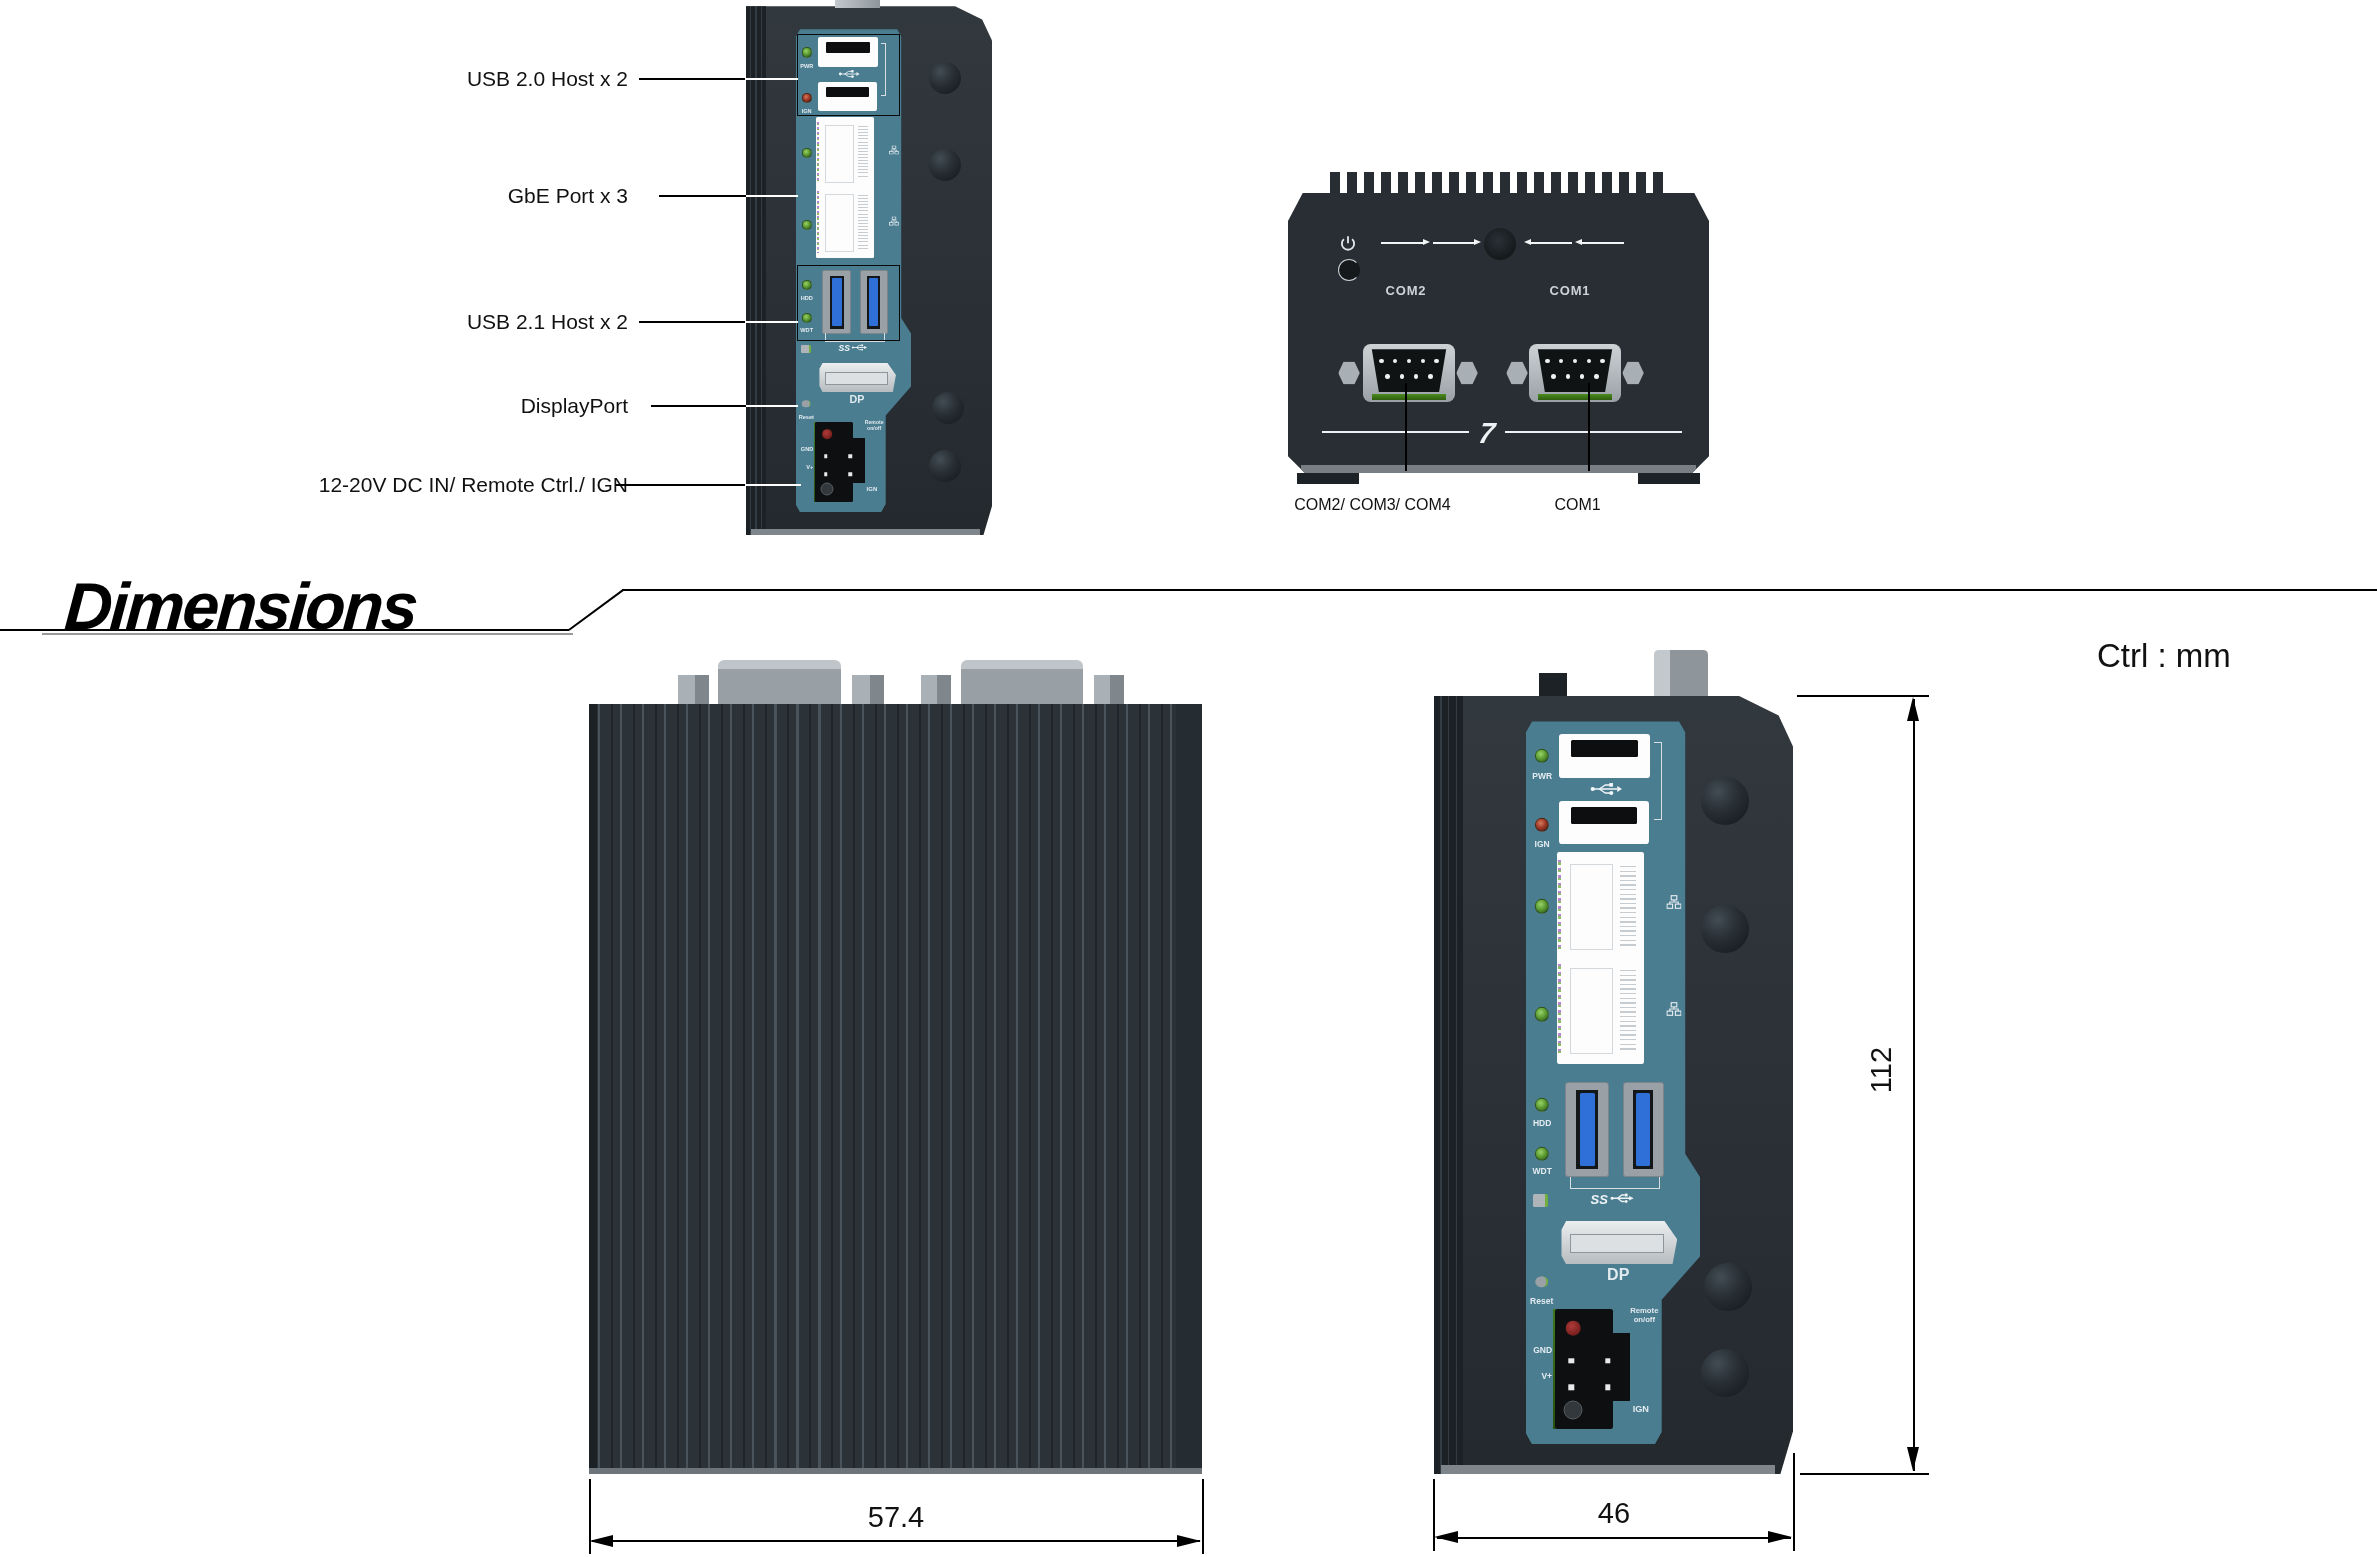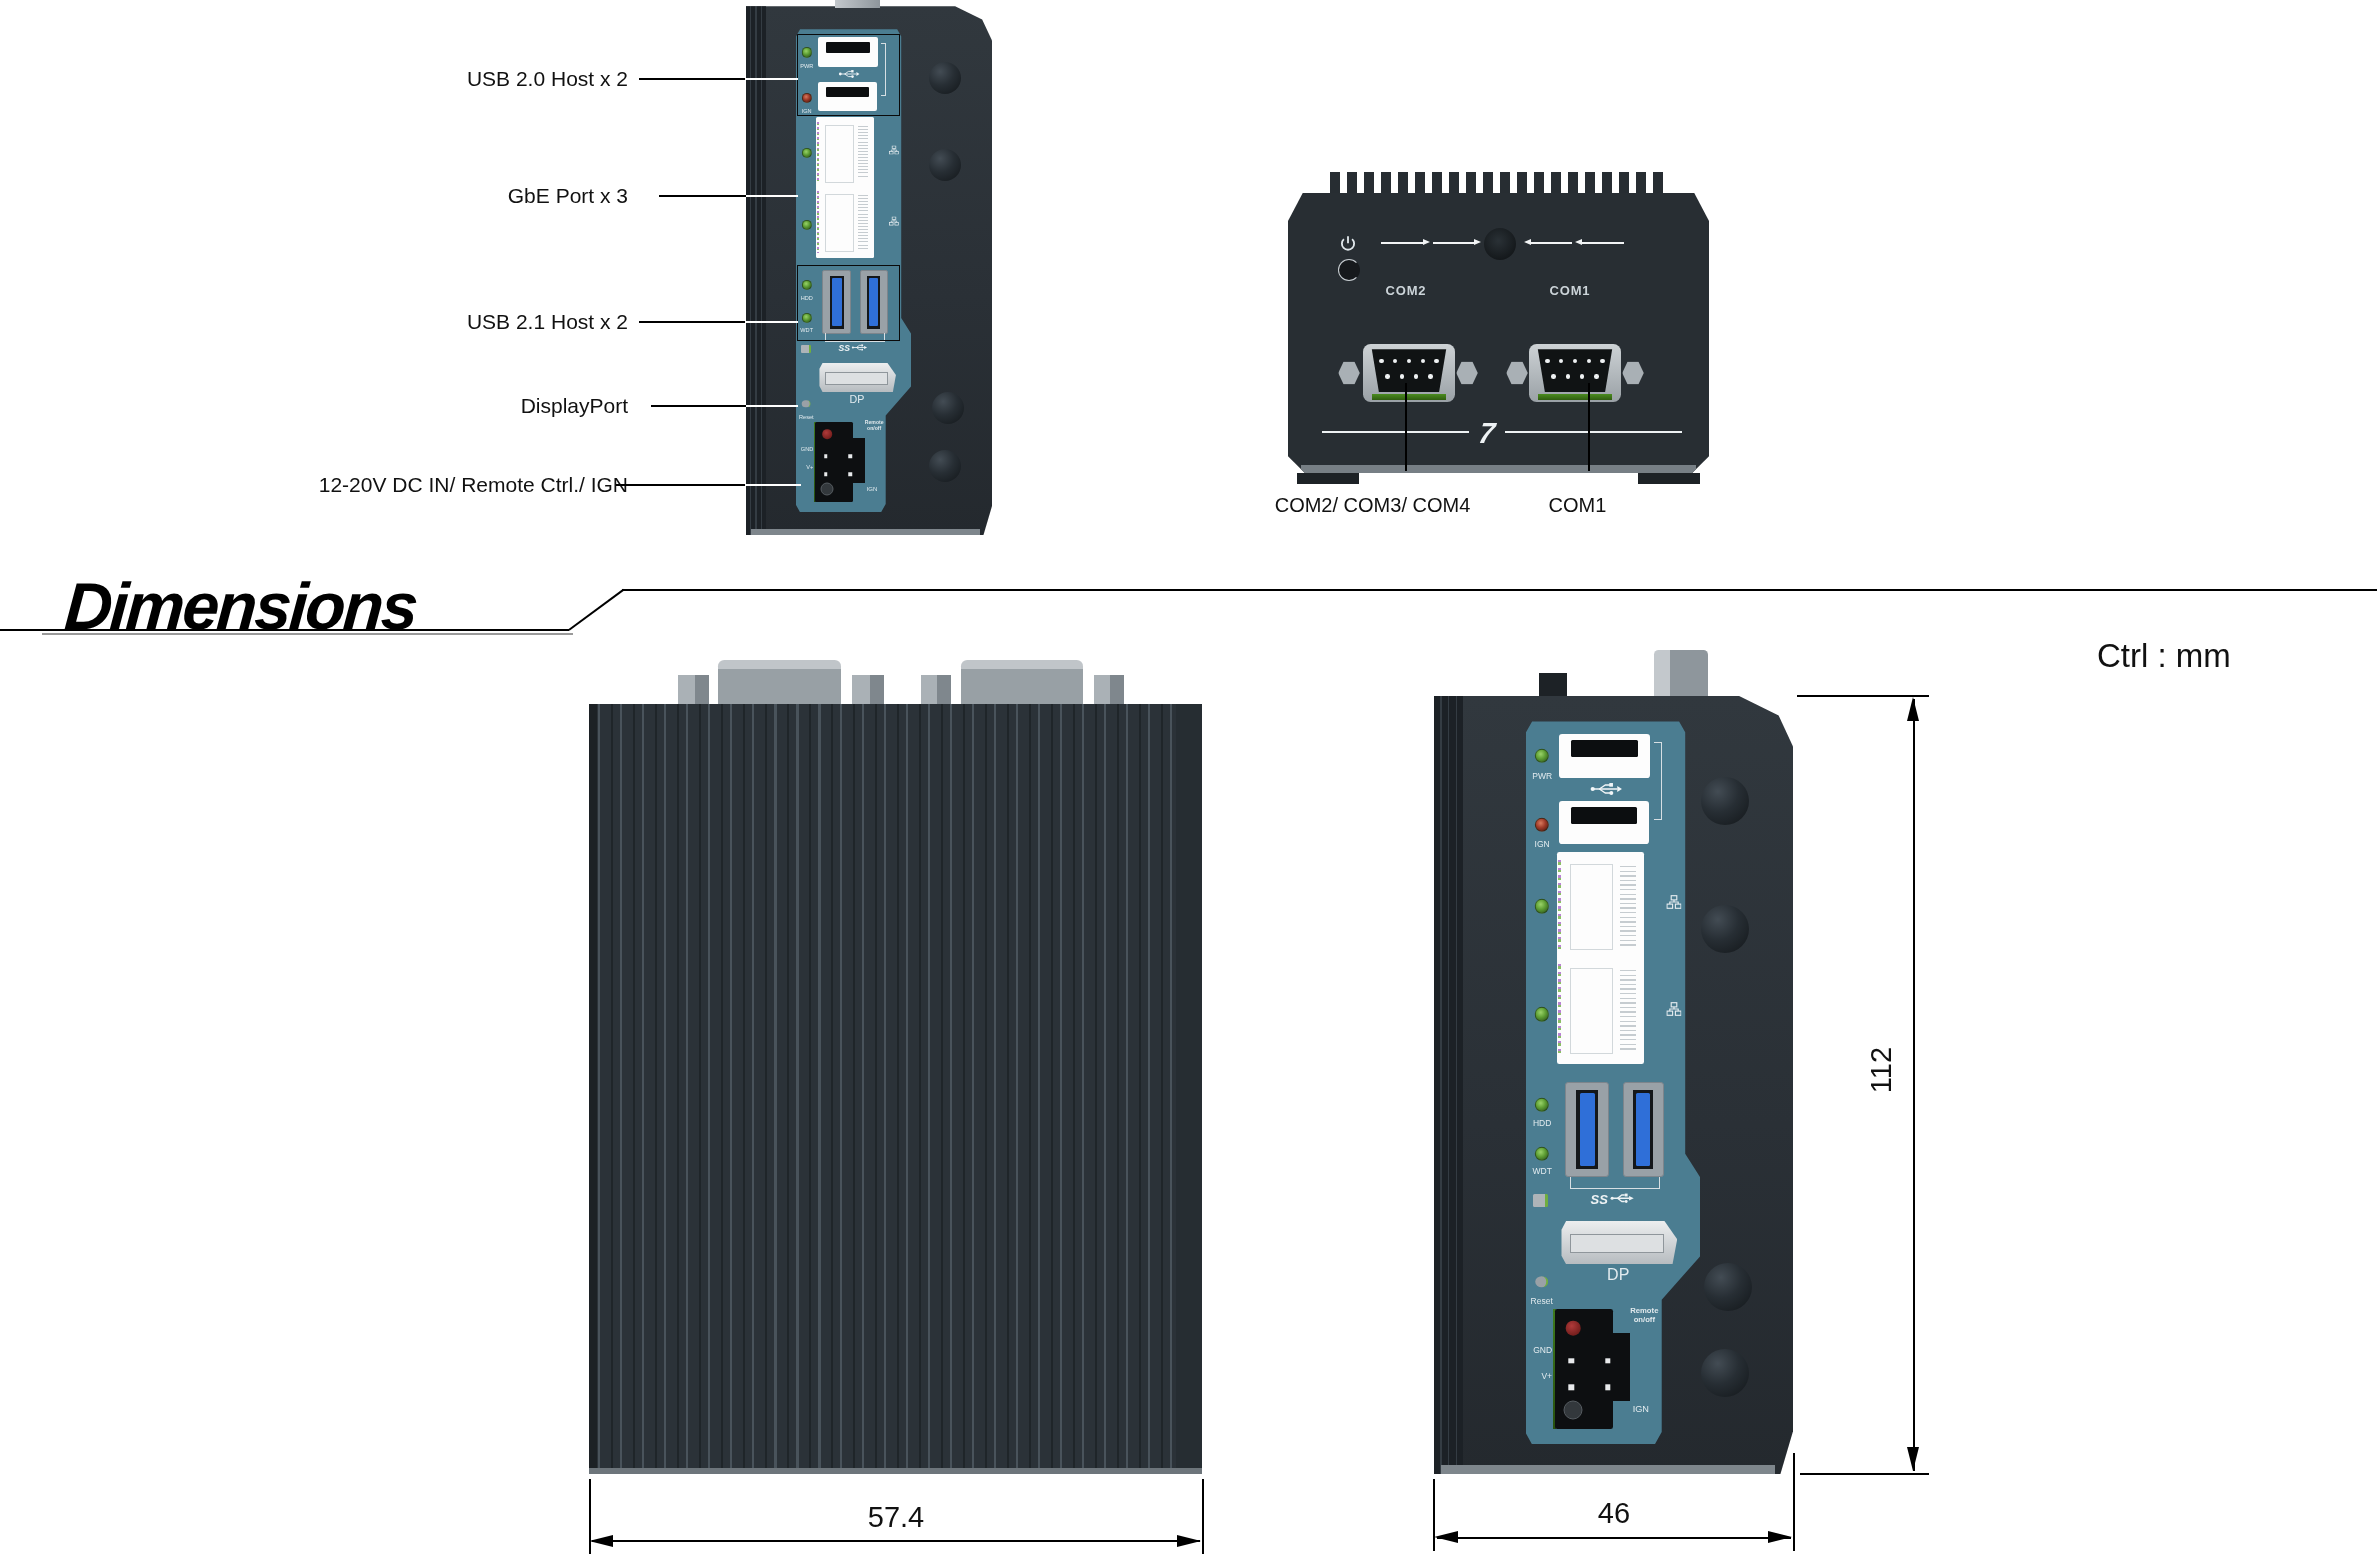--- a/index.html
+++ b/index.html
@@ -2,29 +2,29 @@
 <html style="font-size:12.3px"><head>
 <meta charset="utf-8">
 <style>
   html,body{margin:0;padding:0;background:#ffffff;}
   #stage{
     position:relative;width:2377px;height:1557px;background:#ffffff;overflow:hidden;
     font-family:"Liberation Sans", sans-serif;color:#000;
   }
   .abs{position:absolute;}
   .callout-label{font-size:21px;font-weight:500;color:#111;text-align:right;line-height:26px;}
-  .com-label{font-size:20px;font-weight:500;color:#111;text-align:center;line-height:26px;}
+  .com-label{font-size:16px;font-weight:500;color:#111;text-align:center;line-height:26px;}
   .dim-label{font-size:29px;color:#111;text-align:center;line-height:34px;}
   #heading{font-size:66px;font-weight:bold;font-style:italic;letter-spacing:-2.3px;transform:skewX(-4deg);}
   #unit-label{font-size:33px;color:#111;}
   .hline{background:#000;}
   .wline{background:#fff;}
   .device{background:linear-gradient(180deg,#31383e 0%,#2a3036 55%,#24292e 100%);}
   .panel{background:#4b7d91;}
-  .plabel{color:#e2ebef;font-weight:normal;white-space:nowrap;}
+  .plabel{color:#e2ebef;font-weight:bold;white-space:nowrap;}
   .led{border-radius:50%;background:radial-gradient(circle at 40% 35%, #9bd36a 0%, #5d9e33 45%, #26481a 100%);border:0.8px solid #15261078;}
   .led.red{background:radial-gradient(circle at 40% 35%, #d97b5f 0%, #9e3a28 45%, #3f140d 100%);}
   .screw{border-radius:50%;background:radial-gradient(circle at 35% 30%, #434c54 0%, #272e34 45%, #121619 100%);}
   .whiteport{background:#fdfdfd;}
   .hex{clip-path:polygon(25% 0,75% 0,100% 50%,75% 100%,25% 100%,0 50%);background:#a9b0b5;}
   .dimline{background:#000;}
   svg{display:block;}
 </style>
 </head>
 <body>

